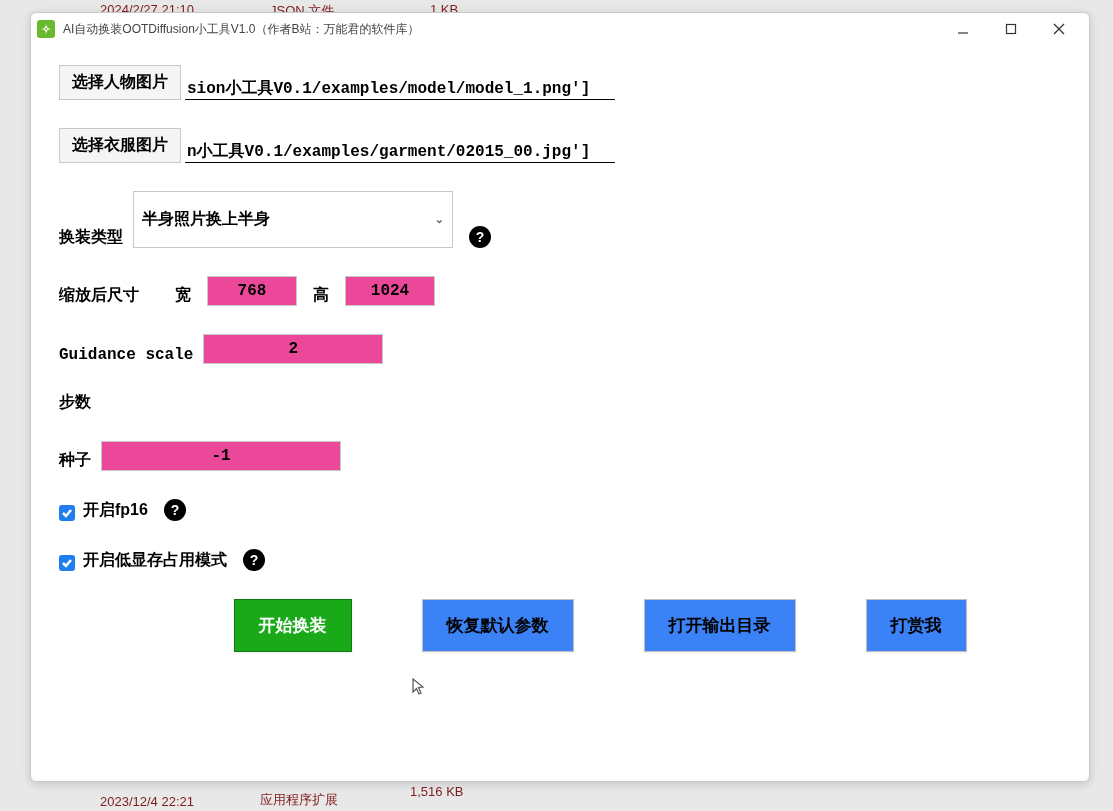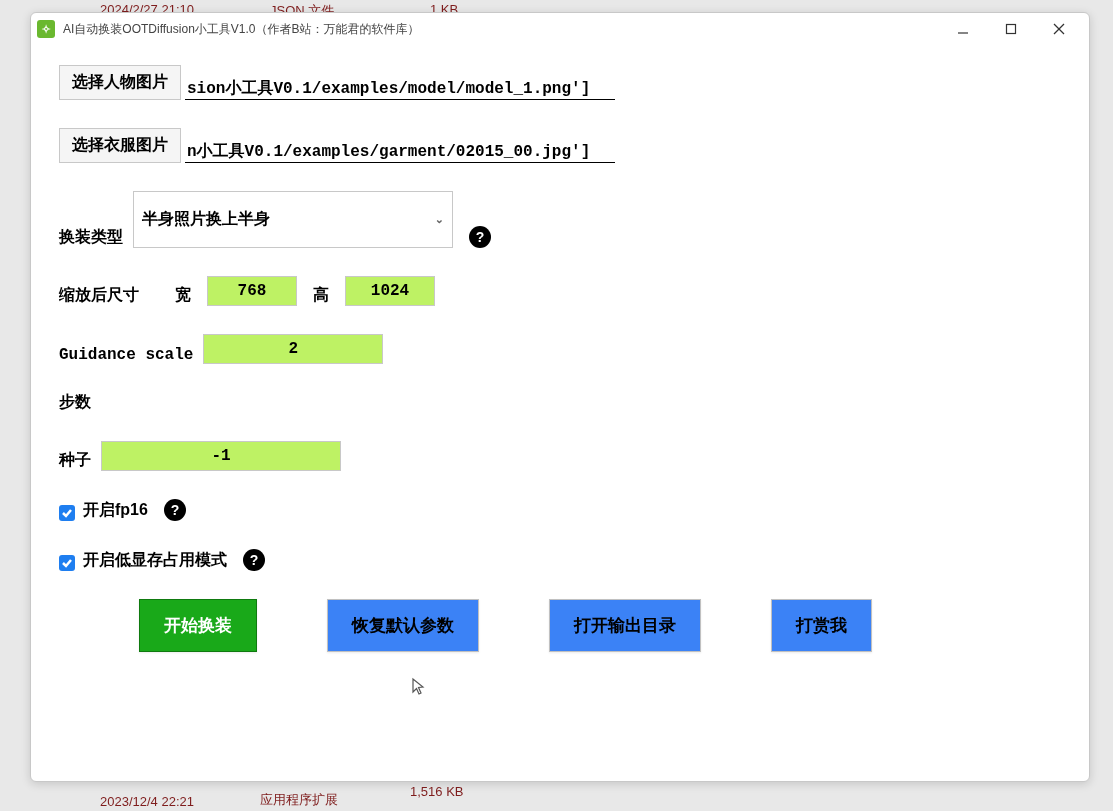--- a/index.html
+++ b/index.html
@@ -118,21 +118,21 @@
       cursor: pointer;
     }
     .num-input {
       border: 1px solid #c8c8c8;
       padding: 5px 6px;
       font-size: 16px;
       font-weight: bold;
       text-align: center;
       font-family: "Courier New", monospace;
       width: 90px;
-      background: #bef264;
+      background: #ec4899;
     }
     .num-input.wide { width: 180px; }
     .checkbox {
       width: 16px; height: 16px;
       background: #1e7ef0;
       border-radius: 3px;
       display: inline-flex;
       align-items: center; justify-content: center;
       margin-right: 8px;
       cursor: pointer;
@@ -147,20 +147,21 @@
       width: 16px; height: 20px;
       pointer-events: none;
     }
     .cursor svg { stroke: #555; fill: none; stroke-width: 1.2; }
 
     .button-row {
       display: flex;
       gap: 70px;
       margin-top: 6px;
       padding-left: 80px;
+      justify-content: center;
     }
     .action-btn {
       border: 1px solid #c0c0c0;
       background: #3b82f6;
       padding: 14px 24px;
       font-size: 17px;
       font-weight: bold;
       cursor: pointer;
       box-shadow: 0 1px 2px rgba(0,0,0,0.08);
       white-space: nowrap;

